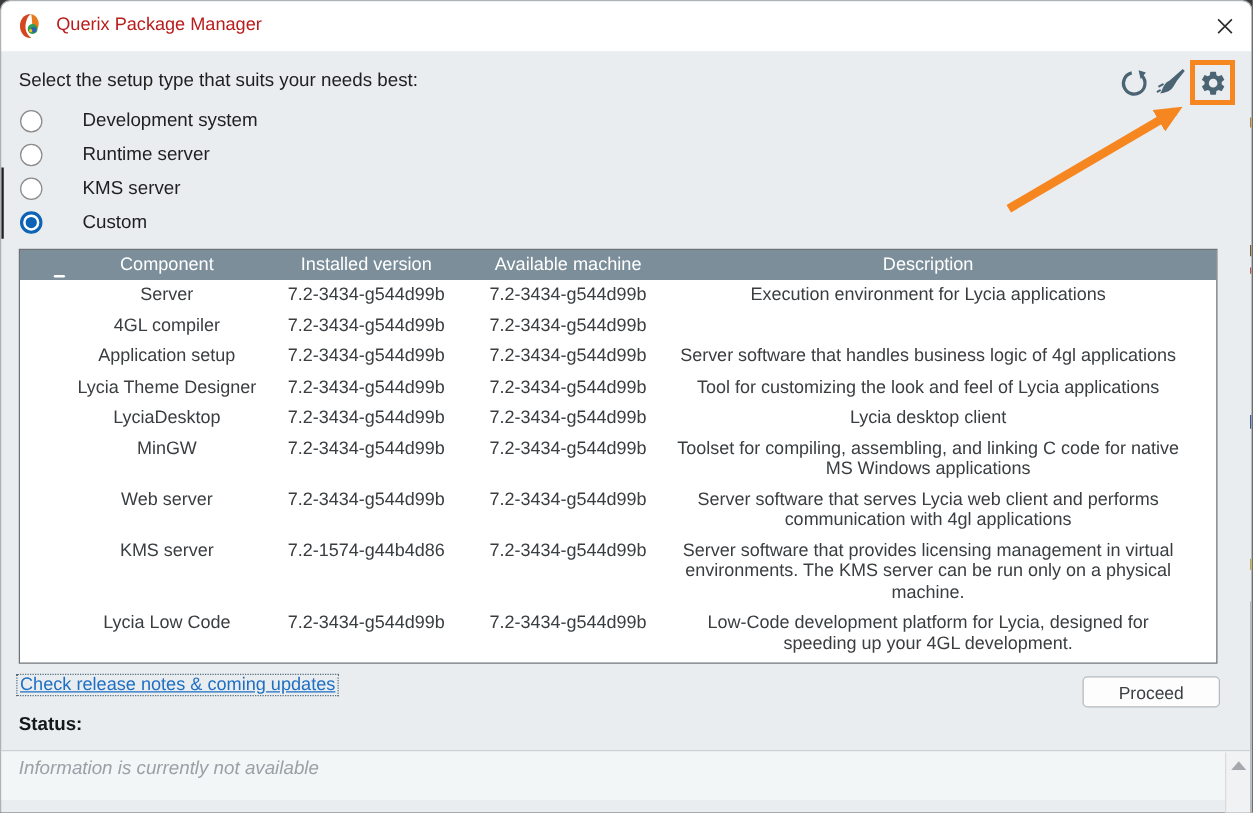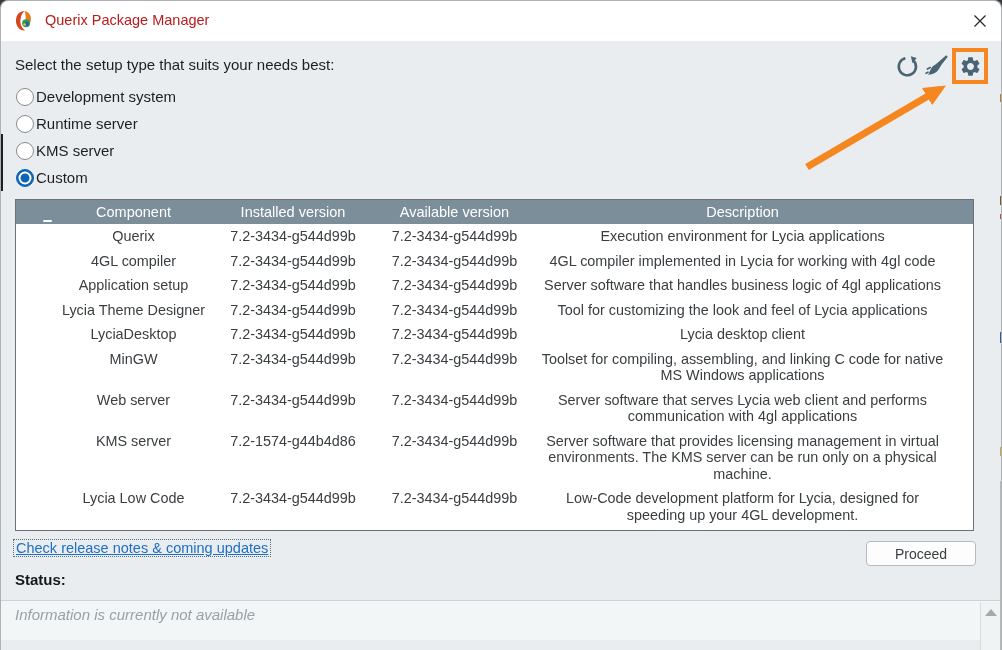--- a/index.html
+++ b/index.html
@@ -13,21 +13,21 @@
   .titlebar { position:absolute; left:0; top:0; width:100%; height:40px;
               background:#ffffff; border-radius:8px 8px 0 0; }
   .logo { position:absolute; left:13px; top:9px; width:22px; height:22px; }
   .title { position:absolute; left:44px; top:11px; font-size:14.5px; color:#b91c1c; }
   .close-btn { position:absolute; left:964px; top:6px; width:30px; height:28px;
                display:flex; align-items:center; justify-content:center; cursor:default; }
 
   
   .setup-label { position:absolute; left:14px; top:55px; font-size:15px; color:#1f1f1f; }
   .radio-group { position:absolute; left:15px; top:82px; }
-  .radio-option { display:flex; align-items:center; height:27px; gap:2px; }
+  .radio-option { display:flex; align-items:center; height:27px; gap:32px; }
   .radio { width:18px; height:18px; border-radius:50%; background:#fff;
            border:1.6px solid #8b8b8b; position:relative; flex:0 0 auto; }
   .radio.selected { background:#0d63b5; border-color:#0d63b5; }
   .radio.selected::after { content:''; position:absolute; left:50%; top:50%;
            transform:translate(-50%,-50%); width:9px; height:9px;
            border:2px solid #fff; border-radius:50%; }
   .radio-label { font-size:15px; color:#1f1f1f; }
 
   
   .tool-btn { position:absolute; width:26px; height:26px; display:flex;
@@ -150,42 +150,41 @@
     <line x1="11" y1="94" x2="144" y2="16" stroke="#f6861f" stroke-width="7" marker-end="url(#ah)"></line>
   </svg>
 
   <div class="table">
     <div class="thead">
       <div class="c-check">
         <span class="checkbox indeterminate"></span>
       </div>
       <div class="c-comp">Component</div>
       <div class="c-inst">Installed version</div>
-      <div class="c-avail">Available version</div>
+      <div class="c-avail">Available machine</div>
       <div class="c-desc">Description</div>
     </div>
     <div class="tbody">
     <div class="row">
       <div class="c-check">
         <span class="checkbox checked"></span>
       </div>
-      <div class="c-comp">Querix</div>
+      <div class="c-comp">Server</div>
       <div class="c-inst">7.2-3434-g544d99b</div>
       <div class="c-avail">7.2-3434-g544d99b</div>
       <div class="c-desc">Execution environment for Lycia applications</div>
     </div>
 
     <div class="row">
       <div class="c-check">
         <span class="checkbox checked"></span>
       </div>
       <div class="c-comp">4GL compiler</div>
       <div class="c-inst">7.2-3434-g544d99b</div>
       <div class="c-avail">7.2-3434-g544d99b</div>
-      <div class="c-desc">4GL compiler implemented in Lycia for working with 4gl code</div>
     </div>
 
     <div class="row">
       <div class="c-check">
         <span class="checkbox checked"></span>
       </div>
       <div class="c-comp">Application setup</div>
       <div class="c-inst">7.2-3434-g544d99b</div>
       <div class="c-avail">7.2-3434-g544d99b</div>
       <div class="c-desc">Server software that handles business logic of 4gl applications</div>

